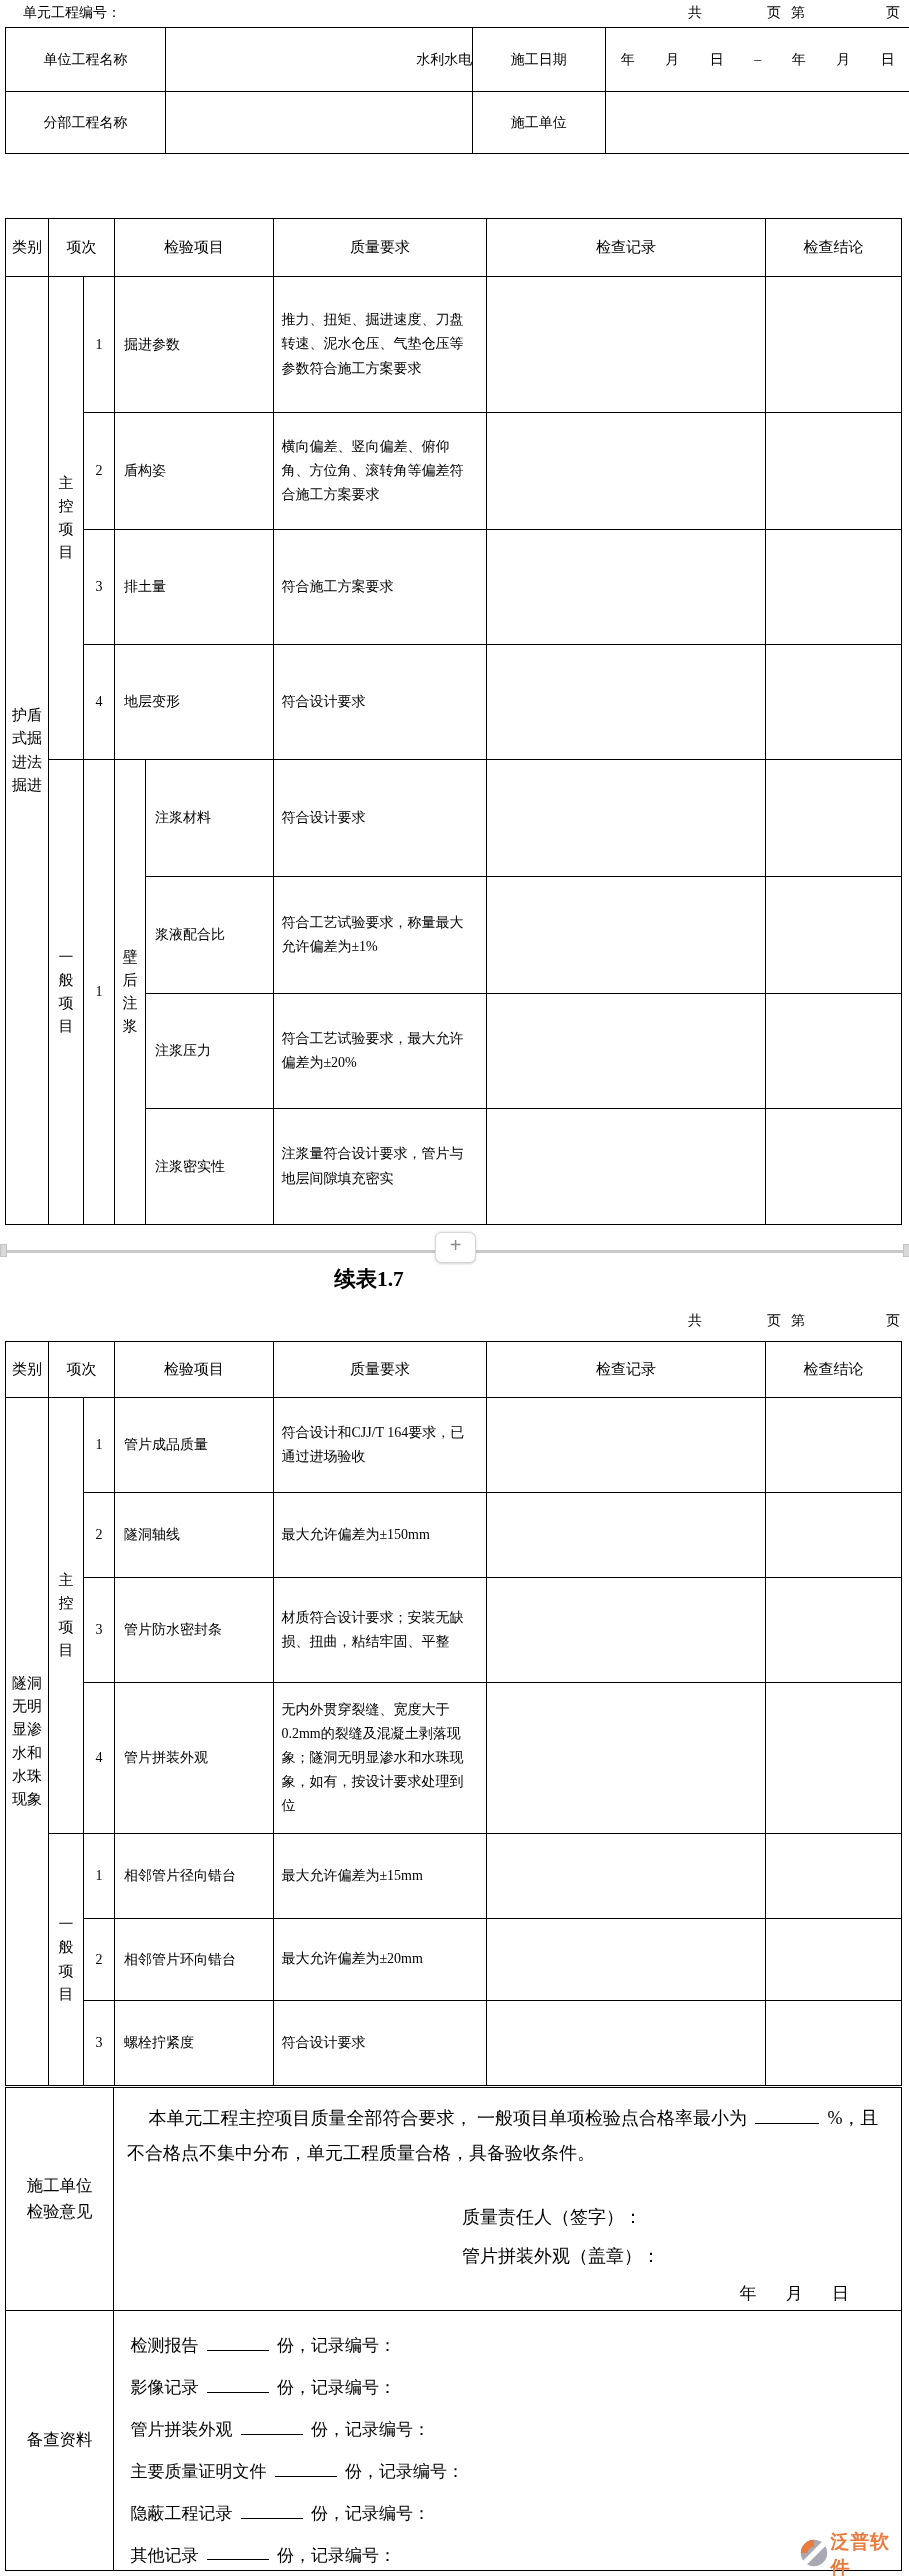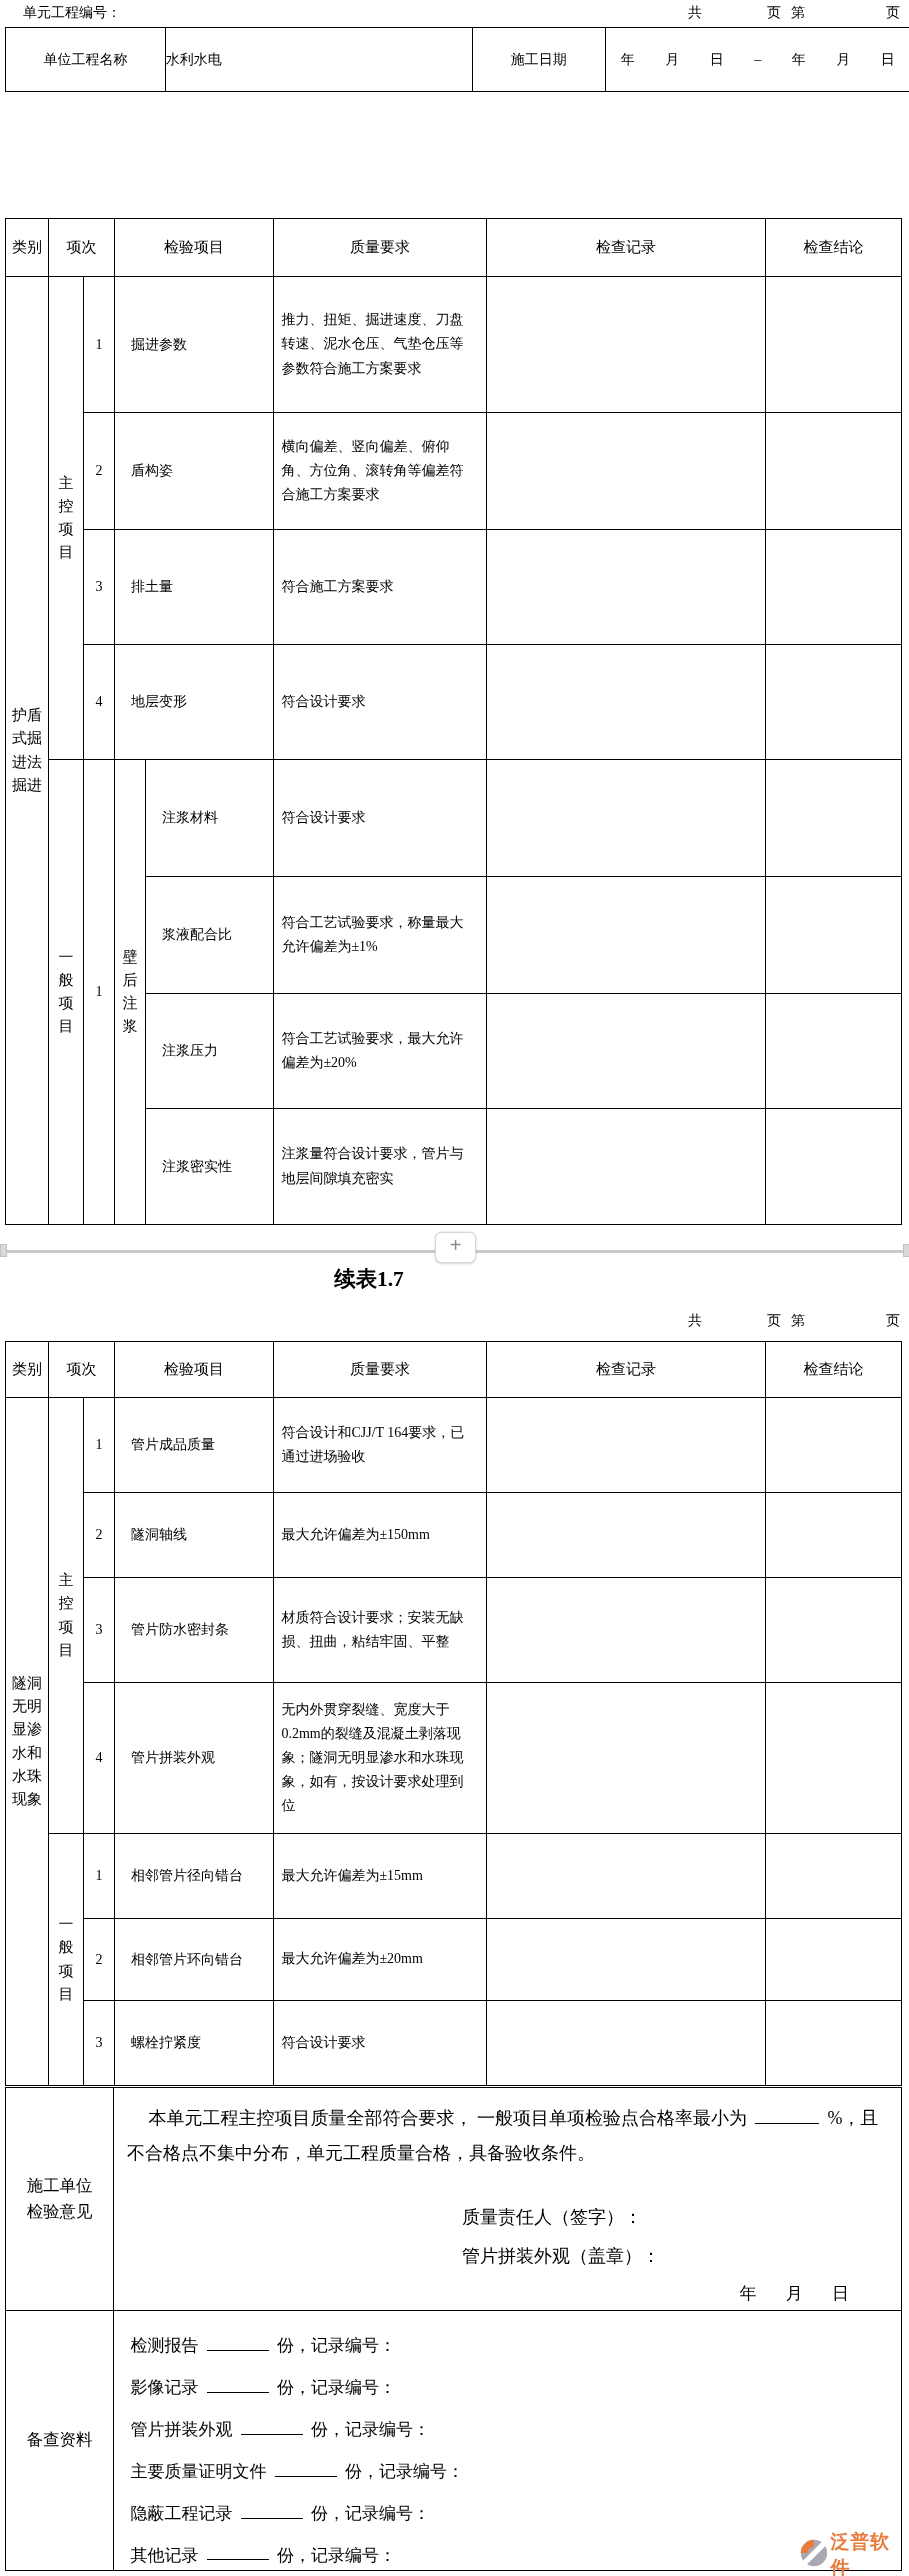--- a/index.html
+++ b/index.html
@@ -4,31 +4,31 @@
 <style>
   html,body{margin:0;padding:0;background:#fff;}
   #page{position:relative;width:910px;height:2576px;background:#ffffff;
         font-family:"Liberation Serif","DejaVu Serif",serif;color:#000;overflow:hidden;}
   .m-label{position:absolute;font-size:14px;}
   
   table{border-collapse:collapse;table-layout:fixed;position:absolute;left:5px;}
   table{border:1.6px solid #000;}
   td{border:0.8px solid #000;padding:0;font-size:14px;vertical-align:middle;overflow:hidden;}
   .hd{text-align:center;font-size:15px;}
-  .name{padding-left:16px;}
+  .name{padding-left:9px;}
   .req{padding:4.1px 15px 4.1px 7.4px;line-height:1.72;}
   .num{text-align:center;}
   .vlab{text-align:center;}
   .vlab span{display:inline-block;width:1.15em;line-height:1.55;font-size:15px;text-align:center;}
   .cat{text-align:center;}
   .cat span{display:inline-block;width:2.25em;line-height:1.55;font-size:15px;text-align:center;}
   .pre{white-space:pre-line;}
   .b{font-weight:bold;}
   .ilab{text-align:center;}
-  .ival{text-align:left;}
+  .ival{text-align:right;}
   .title-cell{text-align:center;line-height:1.7;font-size:15px;}
   .dates{text-align:center;word-spacing:27px;}
   
   .slab{text-align:center;font-size:16.4px;line-height:1.6;}
   .opcell{position:relative;vertical-align:top;}
   .op-p{margin:13px 16.4px 0 13px;text-indent:21.4px;font-size:18px;line-height:35px;}
   .sig{position:absolute;left:348px;font-size:18px;}
   .ymd{position:absolute;right:52px;font-size:17px;word-spacing:25px;}
   .arccell{vertical-align:top;}
   .arc-line{margin:17px 0 0 16.4px;font-size:17px;}
@@ -70,20 +70,26 @@
         <col style="width:131px">
         <col style="width:302px">
       </colgroup>
     <tbody>
         <tr style="height:64px;">
       <td class="ilab">单位工程名称</td>
       <td class="ival">水利水电</td>
       <td class="ilab">施工日期</td>
       <td class="dates">年 月 日 – 年 月 日</td>
     </tr>
+    <tr style="height:62px;">
+      <td class="ilab">分部工程名称</td>
+      <td class="ival"></td>
+      <td class="ilab">施工单位</td>
+      <td class="ival"></td>
+    </tr>
   </tbody>
     </table>
 
   <table style="top:218px;width:897px;">
     <colgroup>
         <col style="width:43px">
         <col style="width:35px">
         <col style="width:31px">
         <col style="width:31px">
         <col style="width:128px">

